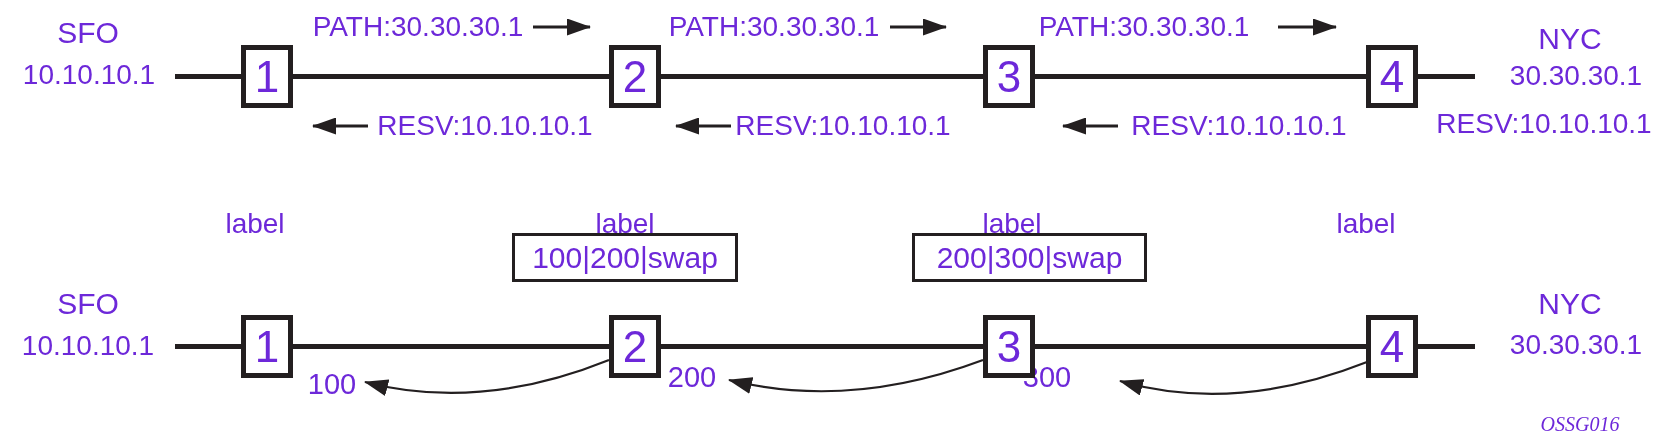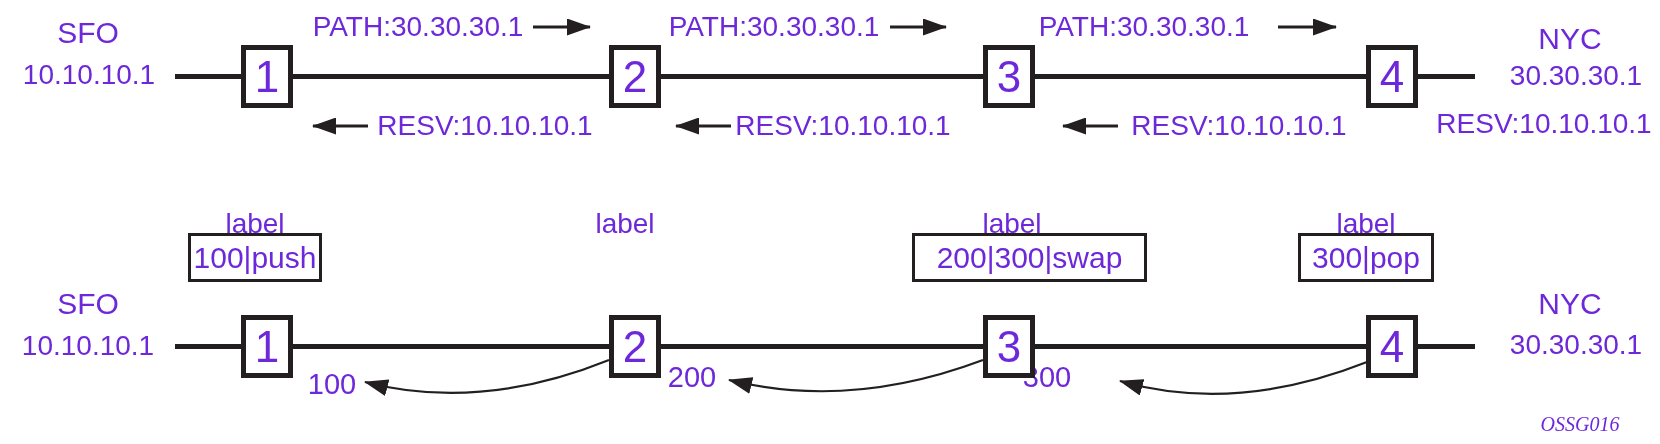--- a/index.html
+++ b/index.html
@@ -96,23 +96,22 @@
   <div class="ctr msg" style="left:485px;top:126px">RESV:10.10.10.1</div>
   <div class="ctr msg" style="left:843px;top:126px">RESV:10.10.10.1</div>
   <div class="ctr msg" style="left:1239px;top:126px">RESV:10.10.10.1</div>
   <div class="ctr msg" style="left:1544px;top:124px">RESV:10.10.10.1</div>
 
   <div class="ctr caption" style="left:255px;top:208px">label</div>
   <div class="ctr caption" style="left:625px;top:208px">label</div>
   <div class="ctr caption" style="left:1012px;top:208px">label</div>
   <div class="ctr caption" style="left:1366px;top:208px">label</div>
 
-  <div class="lblbox" style="left:188px;top:233px;width:134px">100|push</div>
+  <div class="lblbox" style="left:512px;top:233px;width:226px">100|200|swap</div>
   <div class="lblbox" style="left:912px;top:233px;width:235px">200|300|swap</div>
-  <div class="lblbox" style="left:1298px;top:233px;width:136px">300|pop</div>
 
   <div class="ctr ep-name" style="left:88px;top:304px">SFO</div>
   <div class="ctr ep-addr" style="left:88px;top:346px">10.10.10.1</div>
 
   <div class="ctr ep-name" style="left:1570px;top:304px">NYC</div>
   <div class="ctr ep-addr" style="left:1576px;top:345px">30.30.30.1</div>
 
   <div class="node" style="left:241px;top:315px">1</div>
   <div class="node" style="left:609px;top:315px">2</div>
   <div class="node" style="left:983px;top:315px">3</div>

